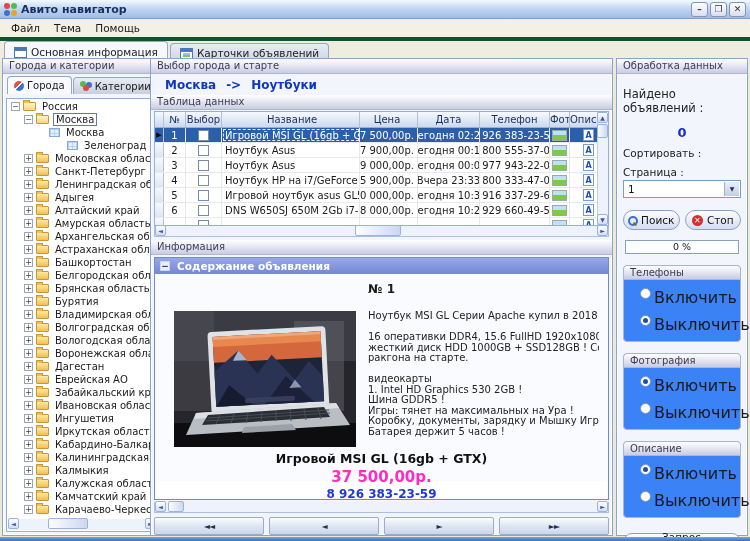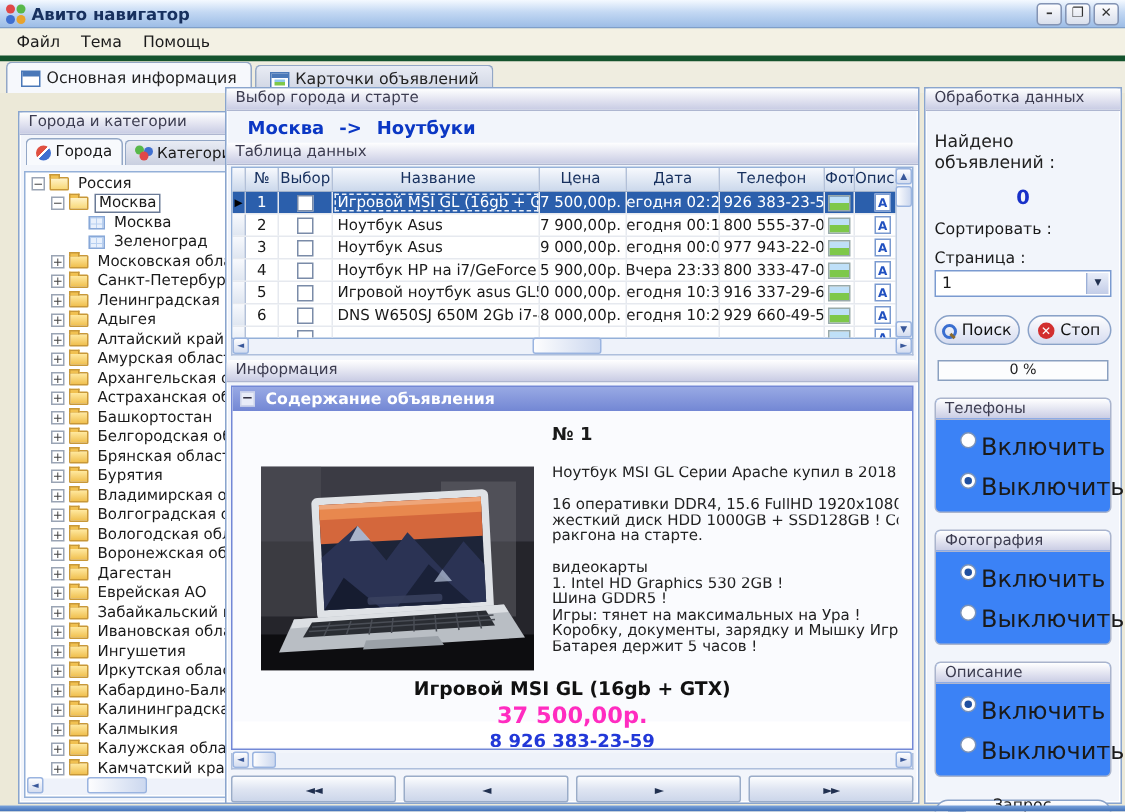--- a/index.html
+++ b/index.html
@@ -32,21 +32,21 @@
     background:linear-gradient(180deg,#e9ecf4,#cdd3e2);color:#222;}
   .mtab.active{background:#f6f8fc;height:21px;font-weight:normal;}
   .wico{width:13px;height:11px;border:1px solid #4a78b8;background:#fff;position:relative;flex:0 0 auto;}
   .wico::before{content:"";position:absolute;left:0;top:0;right:0;height:3px;background:#4a78b8;}
   .wico.cards::after{content:"";position:absolute;left:2px;bottom:1px;width:7px;height:4px;
     background:linear-gradient(180deg,#8ec8ee 50%,#7ec84a 50%);}
   
   .content{position:absolute;left:0;right:0;top:58px;bottom:4px;}
   .panel{position:absolute;top:0;bottom:1px;background:#f2f5fb;border:1px solid #8aa5cd;
     box-shadow:inset 0 0 0 1px #ffffff;}
-  .panel.left{left:12px;width:171px;margin-top:16px;}
+  .panel.left{left:2px;width:171px;}
   .panel.mid{left:150px;width:463px;}
   .panel.right{left:616px;width:132px;}
   .ghead{height:15px;line-height:14px;padding-left:6px;font-size:10px;color:#3c3c50;
     background:linear-gradient(180deg,#ffffff,#c9cce4);border-bottom:1px solid #aeb6d0;
     border-radius:3px 3px 0 0;}
   
   .ltabs{height:20px;display:flex;align-items:flex-end;padding:2px 0 0 4px;}
   .ltab{display:flex;align-items:center;gap:3px;height:17px;padding:0 6px;font-size:10px;
     border:1px solid #93a7c6;border-bottom:none;border-radius:4px 4px 0 0;margin-right:1px;
     background:linear-gradient(180deg,#e9ecf4,#c9cfe0);}
@@ -237,21 +237,21 @@
           <div class="tree-row" style="padding-left: 16px;">
             <span class="pm">−</span>
             <span class="folder open"></span>
             <span class="tlabel sel">Москва</span>
           </div>
           <div class="tree-row" style="padding-left: 29px;">
             <span class="pm none"></span>
             <span class="leafico"></span>
             <span class="tlabel">Москва</span>
           </div>
-          <div class="tree-row" style="padding-left: 29px;">
+          <div class="tree-row" style="padding-left: 47px;">
             <span class="pm none"></span>
             <span class="leafico"></span>
             <span class="tlabel">Зеленоград</span>
           </div>
           <div class="tree-row" style="padding-left: 16px;">
             <span class="pm">+</span>
             <span class="folder"></span>
             <span class="tlabel">Московская область</span>
           </div>
           <div class="tree-row" style="padding-left: 16px;">

